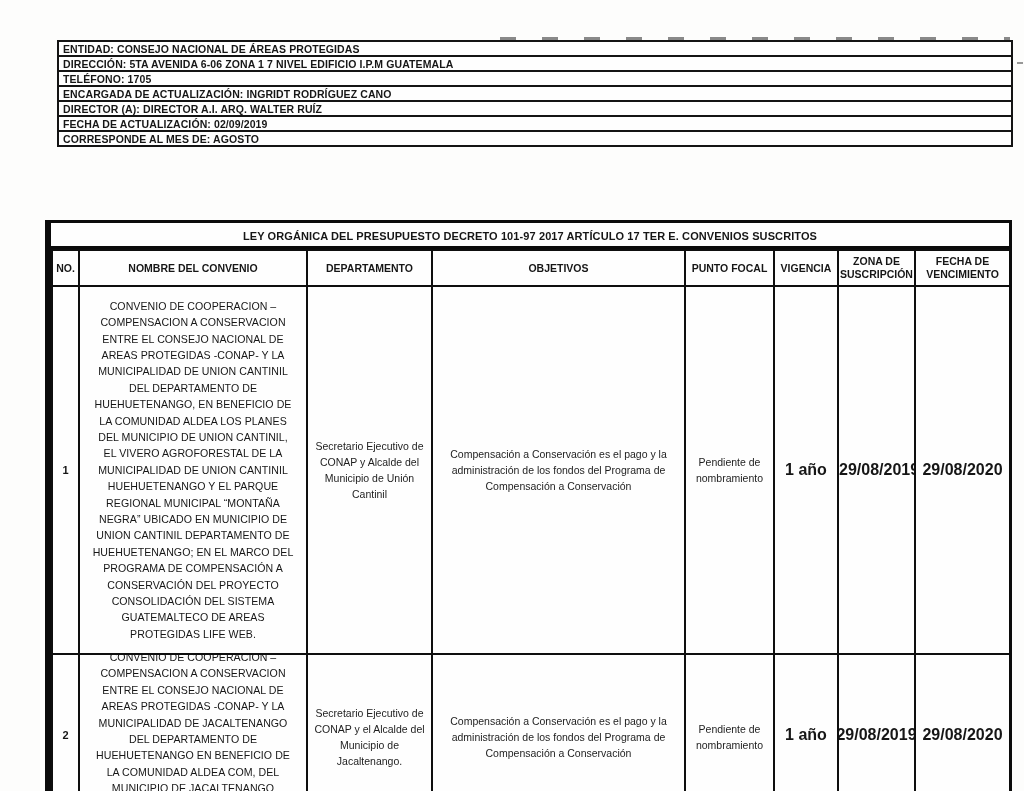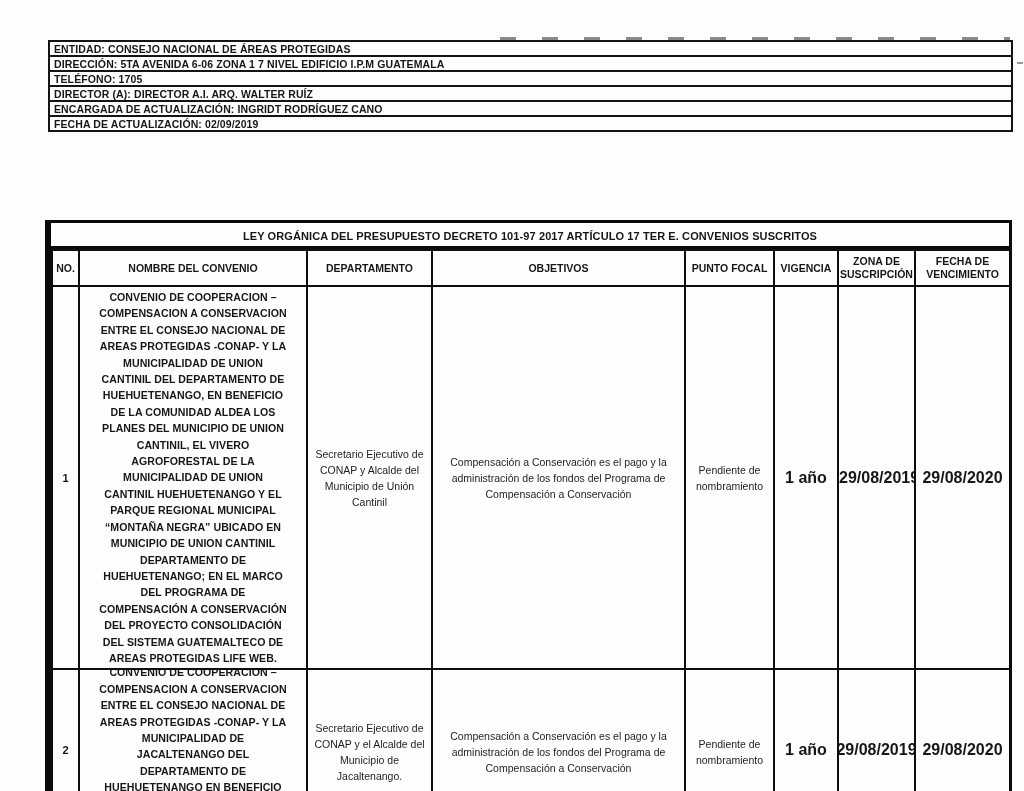--- a/index.html
+++ b/index.html
@@ -49,20 +49,21 @@
     border: 2px solid #141414;
     margin-top: -2px;
     background: #fefefe;
     font-size: 10.5px;
     font-weight: bold;
     line-height: 13px;
     padding: 1px 4px 0 4px;
     white-space: nowrap;
     overflow: hidden;
     letter-spacing: .1px;
+    margin-left: 9px;
   }
   .header-row:first-child { margin-top: 0; }
 
   
   .tbl-wrap {
     position: absolute;
     left: 45px; top: 172px;
     width: 967px; height: 597px;
     border: 3px solid #0b0b0b;
     border-left-width: 6px;
@@ -97,23 +98,23 @@
     height: 36px;
     font-size: 10.5px;
     font-weight: bold;
     line-height: 13px;
     padding: 2px 1px;
   }
   tr.row1 { height: 368px; }
   td.no-cell { font-size: 11px; font-weight: bold; }
   td.nombre-cell {
     font-size: 10.6px;
-    font-weight: bold;
+    font-weight: normal;
     line-height: 16.4px;
-    padding: 2px 19px;
+    padding: 2px 11px;
     letter-spacing: .05px;
   }
   td.sig-cell, td.obj-cell, td.pf-cell {
     font-size: 10.5px;
     font-weight: normal;
     line-height: 16px;
     padding: 2px 6px;
     color: #1d1d1d;
   }
   td.vig-cell, td.date-cell {
@@ -135,23 +136,24 @@
 
   <div class="artifact art-top"></div>
   <div class="artifact art-right1"></div>
   <div class="artifact art-right2"></div>
   <div class="artifact art-mid"></div>
 
   <div class="header-block">
     <div class="header-row">ENTIDAD: CONSEJO NACIONAL DE ÁREAS PROTEGIDAS</div>
     <div class="header-row">DIRECCIÓN: 5TA AVENIDA 6-06 ZONA 1 7 NIVEL EDIFICIO I.P.M  GUATEMALA</div>
     <div class="header-row">TELÉFONO: 1705</div>
+    <div class="header-row">ENCARGADA DE ACTUALIZACIÓN: INGRIDT RODRÍGUEZ CANO</div>
     <div class="header-row">DIRECTOR (A): DIRECTOR A.I. ARQ. WALTER RUÍZ</div>
-    <div class="header-row">ENCARGADA DE ACTUALIZACIÓN: INGRIDT RODRÍGUEZ CANO</div>
     <div class="header-row">FECHA DE ACTUALIZACIÓN: 02/09/2019</div>
+    <div class="header-row">CORRESPONDE AL MES DE: AGOSTO</div>
   </div>
 
   <div class="tbl-wrap">
     <div class="tbl-title">LEY ORGÁNICA DEL PRESUPUESTO DECRETO 101-97 2017 ARTÍCULO 17 TER E. CONVENIOS SUSCRITOS</div>
 
     <table class="conv">
       <colgroup>
         <col style="width:27px">
         <col style="width:228px">
         <col style="width:125px">

